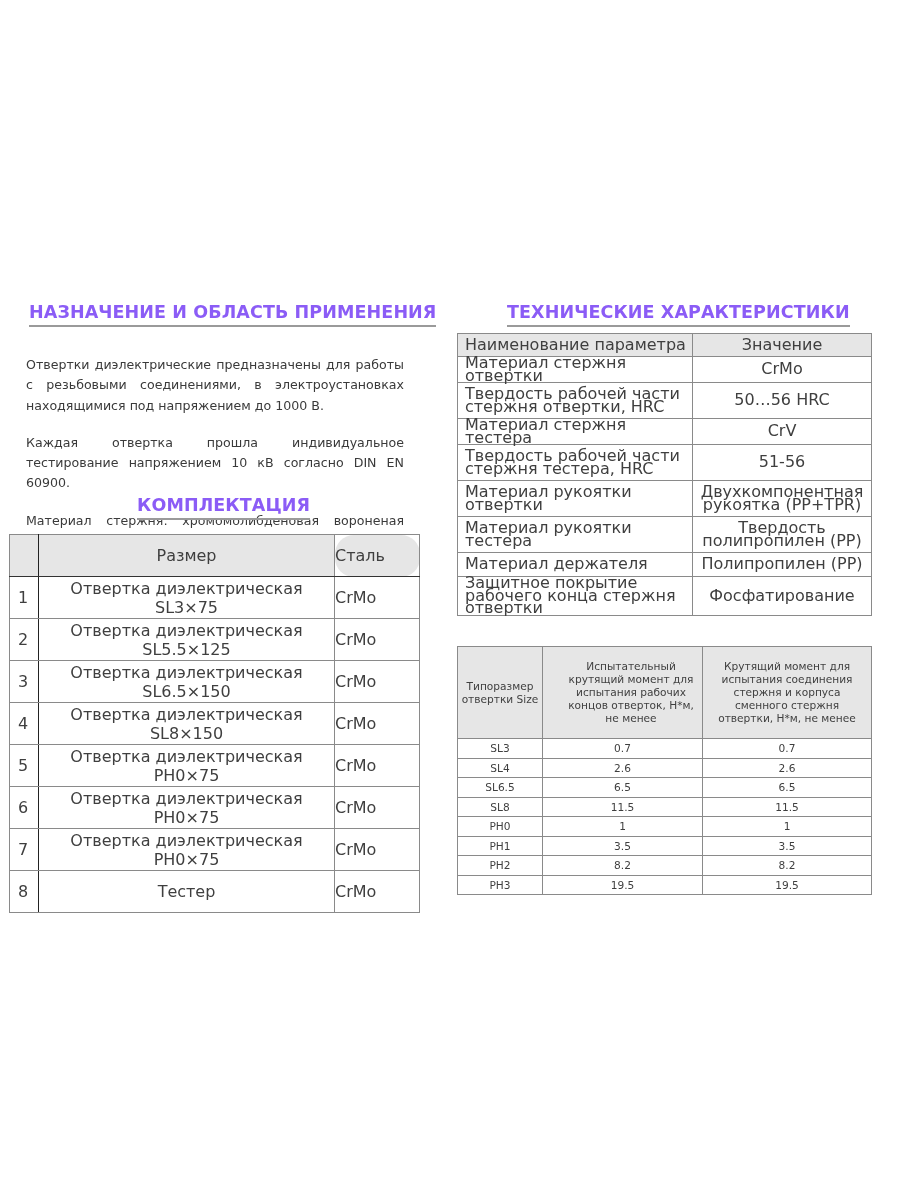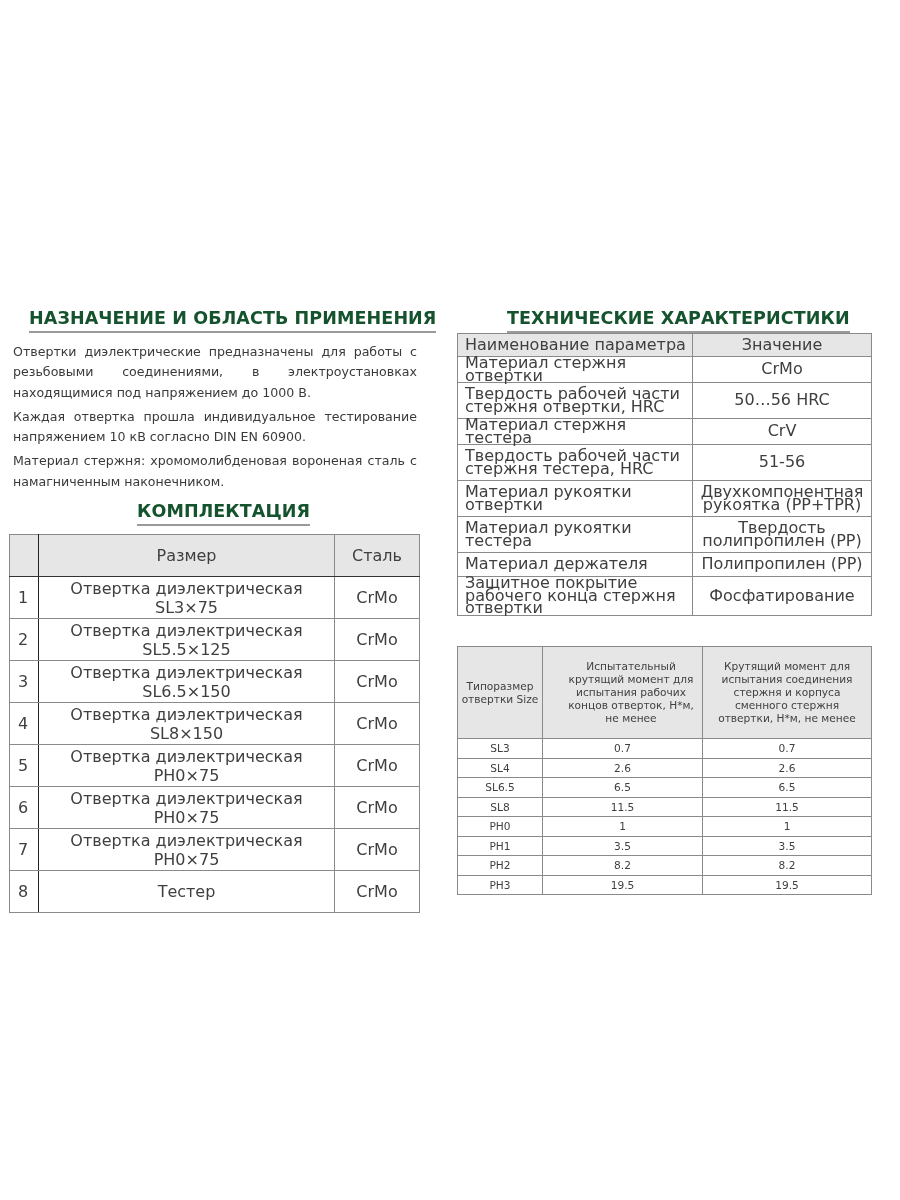--- a/index.html
+++ b/index.html
@@ -12,45 +12,44 @@
       height: 1200px;
       position: relative;
       font-family: "DejaVu Sans", sans-serif;
       color: #3a3a3a;
       overflow: hidden;
     }
     .heading {
       position: absolute;
       font-family: "DejaVu Sans", sans-serif;
       font-weight: bold;
-      color: #14532d;
+      color: #8b5cf6;
       font-size: 17.5px;
       letter-spacing: 0.1px;
       white-space: nowrap;
       padding-bottom: 2px;
       border-bottom: 2px solid #9a9a9a;
       line-height: 22px;
-      margin-top: 6px;
     }
     #h-purpose { left: 29px; top: 301px; }
     #h-kit { left: 137px; top: 494px; }
     #h-tech { left: 507px; top: 301px; }
 
     .para-block {
       position: absolute;
       left: 9px;
       top: 338px;
       width: 412px;
       font-size: 12.6px;
       line-height: 20.3px;
       color: #3a3a3a;
       font-family: "DejaVu Sans", sans-serif;
     }
     .para-block p {
-      margin: 4px;
+      margin: 17px;
       text-align: justify;
       text-align-last: left;
     }
 
     table {
       border-collapse: collapse;
       position: absolute;
       font-family: "DejaVu Sans", sans-serif;
       color: #3f3f3f;
     }
@@ -65,21 +64,21 @@
     
     #kit-table {
       left: 9px;
       top: 534px;
       width: 411px;
       font-size: 16px;
     }
     #kit-table th, #kit-table td { height: 41px; }
     #kit-table .c-num { width: 20px; text-align: left; padding-left: 8px; border-right: 1.5px solid #222; }
     #kit-table .c-size { text-align: center; }
-    #kit-table .c-steel { width: 84px; text-align: center; }
+    #kit-table .c-steel { width: 84px; text-align: left; border-radius: 19px; }
     #kit-table thead th { border-bottom: 1.5px solid #333; }
 
     
     #tech-table {
       left: 457px;
       top: 333px;
       width: 415px;
       font-size: 16px;
       line-height: 12.5px;
     }

